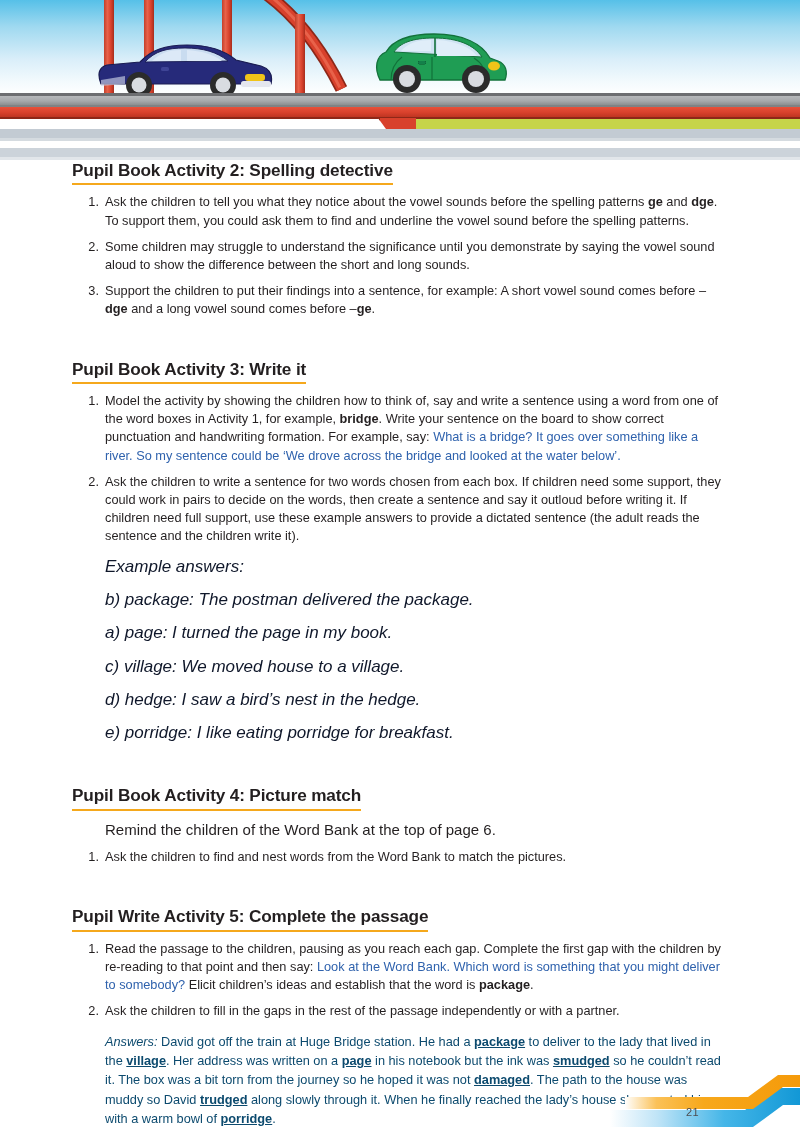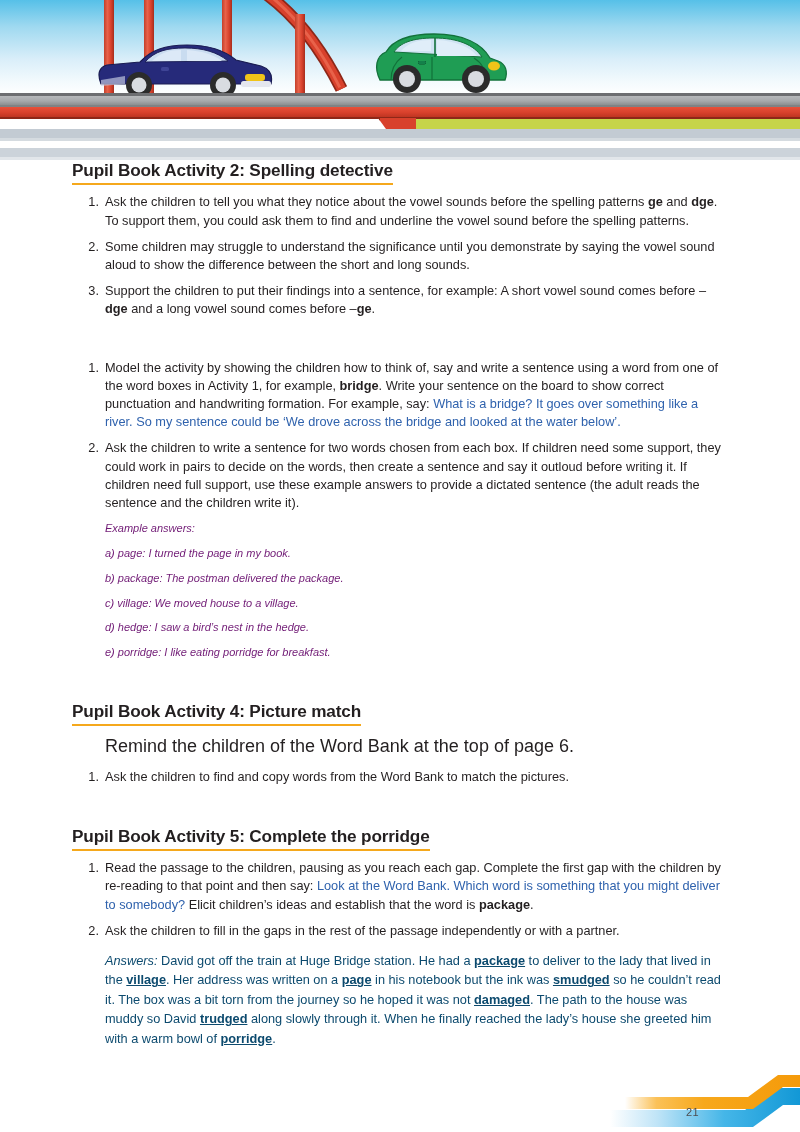--- a/index.html
+++ b/index.html
@@ -148,31 +148,31 @@
   }
   ol.steps > li .num {
     position: absolute;
     left: 7px;
     top: 0;
     width: 20px;
     text-align: right;
     font-size: 12.75px;
   }
   .plain-para {
-    font-size: 18px;
+    font-size: 15px;
     line-height: 1.43;
     margin: 8px 0 4px 33px;
     color: #231f20;
   }
   .italic-line {
     font-style: italic;
-    font-size: 11px;
+    font-size: 17px;
     line-height: 1.43;
     margin: 9px 0 0 33px;
-    color: #701a75;
+    color: #0f172a;
   }
   .answers-para {
     font-size: 12.75px;
     line-height: 1.52;
     margin: 11px 0 0 33px;
     color: #0c4a6e;
   }
   b, strong { font-weight: bold; text-align: center; }
   .blue { color: #2f62ad; }
   .u { text-decoration: underline; font-weight: bold; }
@@ -276,51 +276,52 @@
           <span>Some children may struggle to understand the significance until you demonstrate by saying the vowel sound aloud to show the difference between the short and long sounds.</span>
         </li>
         <li>
           <span class="num">3.</span>
           <span>Support the children to put their findings into a sentence, for example: A short vowel sound comes before –</span><b>dge</b><span> and a long vowel sound comes before –</span><b>ge</b><span>.</span>
         </li>
       </ol>
     </div>
 
     <div class="section sec-gap-2">
+      <h2 class="activity-title">Pupil Book Activity 3: Write it</h2>
       <ol class="steps">
         <li>
           <span class="num">1.</span>
           <span>Model the activity by showing the children how to think of, say and write a sentence using a word from one of the word boxes in Activity 1, for example, </span><b>bridge</b><span>. Write your sentence on the board to show correct punctuation and handwriting formation. For example, say: </span><span class="blue">What is a bridge? It goes over something like a river. So my sentence could be ‘We drove across the bridge and looked at the water below’.</span>
         </li>
         <li>
           <span class="num">2.</span>
           <span>Ask the children to write a sentence for two words chosen from each box. If children need some support, they could work in pairs to decide on the words, then create a sentence and say it outloud before writing it. If children need full support, use these example answers to provide a dictated sentence (the adult reads the sentence and the children write it).</span>
         </li>
       </ol>
       <div class="italic-line">Example answers:</div>
+      <div class="italic-line">b) package: The postman delivered the package.</div>
       <div class="italic-line">a) page: I turned the page in my book.</div>
-      <div class="italic-line">b) package: The postman delivered the package.</div>
       <div class="italic-line">c) village: We moved house to a village.</div>
       <div class="italic-line">d) hedge: I saw a bird’s nest in the hedge.</div>
       <div class="italic-line">e) porridge: I like eating porridge for breakfast.</div>
     </div>
 
     <div class="section sec-gap-2">
       <h2 class="activity-title">Pupil Book Activity 4: Picture match</h2>
       <div class="plain-para">Remind the children of the Word Bank at the top of page 6.</div>
       <ol class="steps">
         <li>
           <span class="num">1.</span>
-          <span>Ask the children to find and copy words from the Word Bank to match the pictures.</span>
+          <span>Ask the children to find and nest words from the Word Bank to match the pictures.</span>
         </li>
       </ol>
     </div>
 
     <div class="section sec-gap-2">
-      <h2 class="activity-title">Pupil Book Activity 5: Complete the porridge</h2>
+      <h2 class="activity-title">Pupil Write Activity 5: Complete the passage</h2>
       <ol class="steps">
         <li>
           <span class="num">1.</span>
           <span>Read the passage to the children, pausing as you reach each gap. Complete the first gap with the children by re-reading to that point and then say: </span><span class="blue">Look at the Word Bank. Which word is something that you might deliver to somebody?</span><span> Elicit children’s ideas and establish that the word is </span><b>package</b><span>.</span>
         </li>
         <li>
           <span class="num">2.</span>
           <span>Ask the children to fill in the gaps in the rest of the passage independently or with a partner.</span>
         </li>
       </ol>

